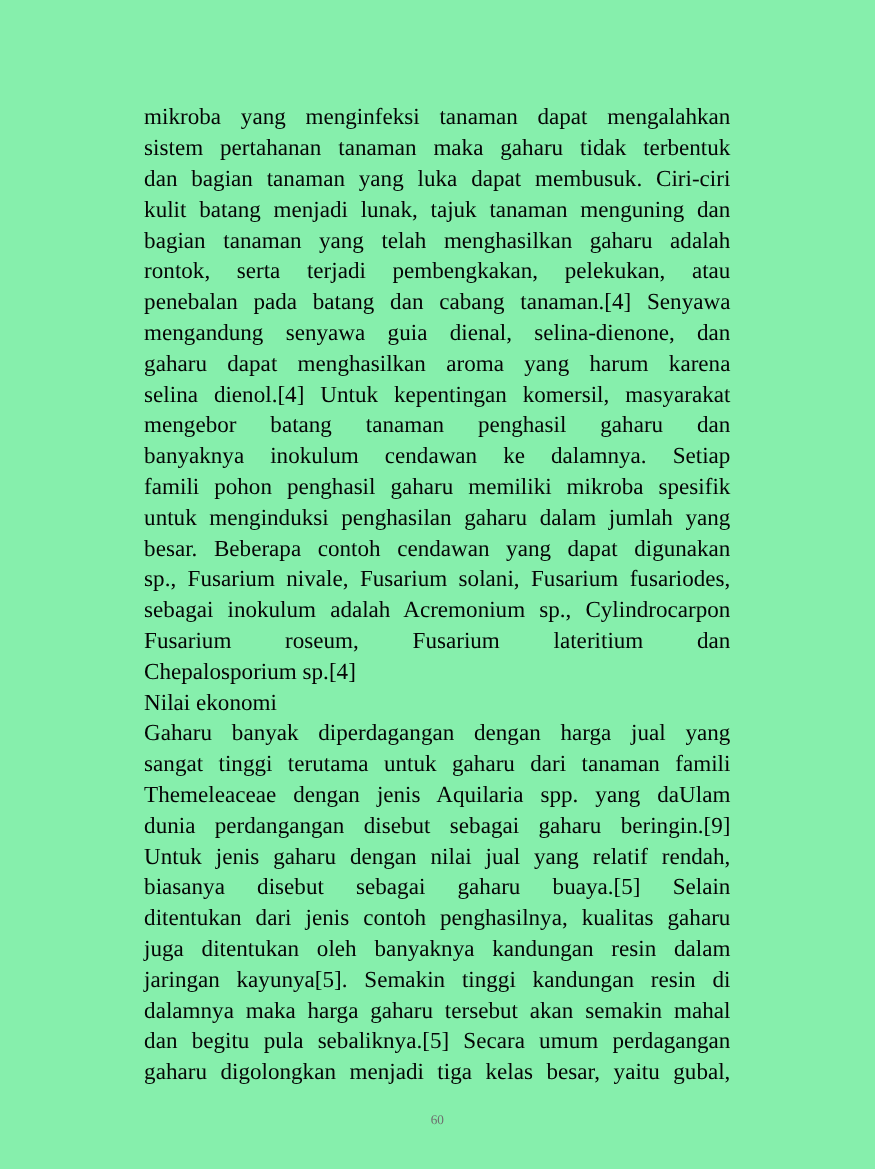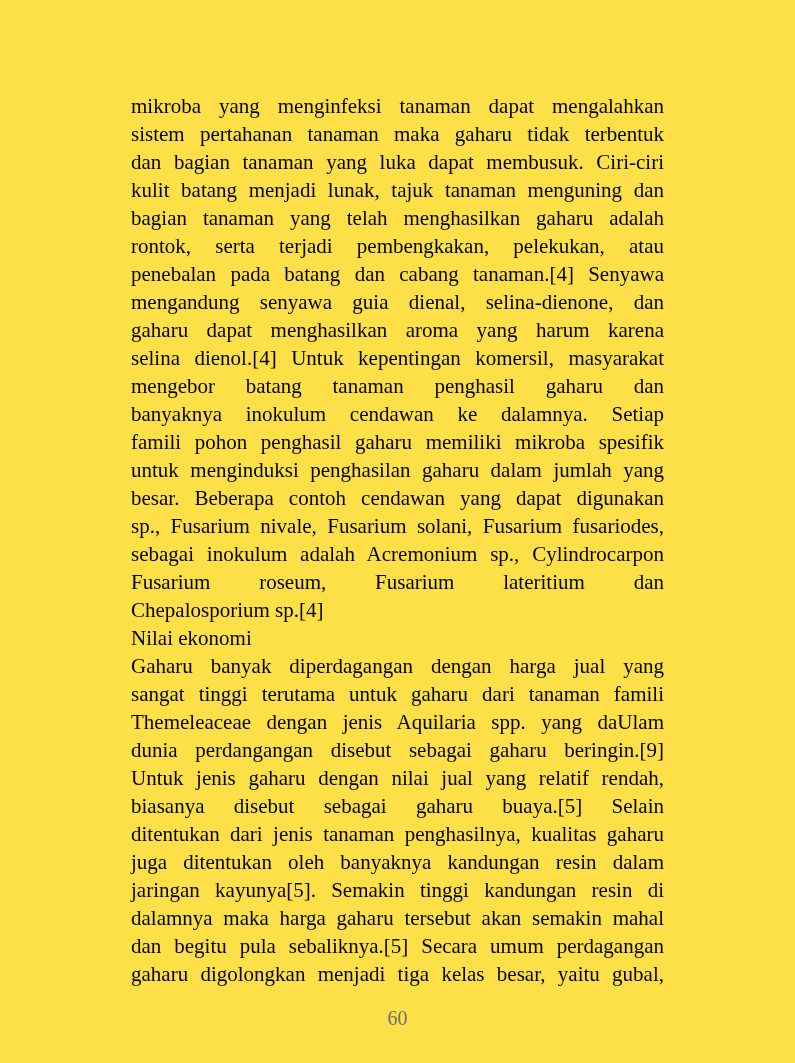--- a/index.html
+++ b/index.html
@@ -4,21 +4,21 @@
 <style>
   html, body {
     margin: 0;
     padding: 0;
     background: #ffffff;
   }
   .page {
     position: relative;
     width: 795px;
     height: 1063px;
-    background: #fde047;
+    background: #86efac;
     overflow: hidden;
     font-family: "Liberation Serif", "DejaVu Serif", serif;
     color: #050505;
   }
   .text-block {
     position: absolute;
     left: 131px;
     top: 92px;
     width: 533px;
     font-size: 21px;
@@ -31,21 +31,21 @@
   .line.no-justify {
     text-align: right;
     text-align-last: left;
   }
   .footer {
     position: absolute;
     left: 0;
     right: 0;
     top: 1006px;
     text-align: center;
-    font-size: 20px;
+    font-size: 12px;
     line-height: 24px;
     color: #6e6e6e;
   }
 </style>
 </head>
 <body>
 
 <div class="page">
   <div class="text-block" id="text-block">
       <div class="line">mikroba yang menginfeksi tanaman dapat mengalahkan</div>
@@ -67,21 +67,21 @@
       <div class="line">sebagai inokulum adalah Acremonium sp., Cylindrocarpon</div>
       <div class="line">Fusarium roseum, Fusarium lateritium dan</div>
       <div class="line no-justify">Chepalosporium sp.[4]</div>
       <div class="line no-justify">Nilai ekonomi</div>
       <div class="line">Gaharu banyak diperdagangan dengan harga jual yang</div>
       <div class="line">sangat tinggi terutama untuk gaharu dari tanaman famili</div>
       <div class="line">Themeleaceae dengan jenis Aquilaria spp. yang daUlam</div>
       <div class="line">dunia perdangangan disebut sebagai gaharu beringin.[9]</div>
       <div class="line">Untuk jenis gaharu dengan nilai jual yang relatif rendah,</div>
       <div class="line">biasanya disebut sebagai gaharu buaya.[5] Selain</div>
-      <div class="line">ditentukan dari jenis tanaman penghasilnya, kualitas gaharu</div>
+      <div class="line">ditentukan dari jenis contoh penghasilnya, kualitas gaharu</div>
       <div class="line">juga ditentukan oleh banyaknya kandungan resin dalam</div>
       <div class="line">jaringan kayunya[5]. Semakin tinggi kandungan resin di</div>
       <div class="line">dalamnya maka harga gaharu tersebut akan semakin mahal</div>
       <div class="line">dan begitu pula sebaliknya.[5] Secara umum perdagangan</div>
       <div class="line">gaharu digolongkan menjadi tiga kelas besar, yaitu gubal,</div>
     </div>
   <div class="footer">
     <span>60</span>
   </div>
 </div>

